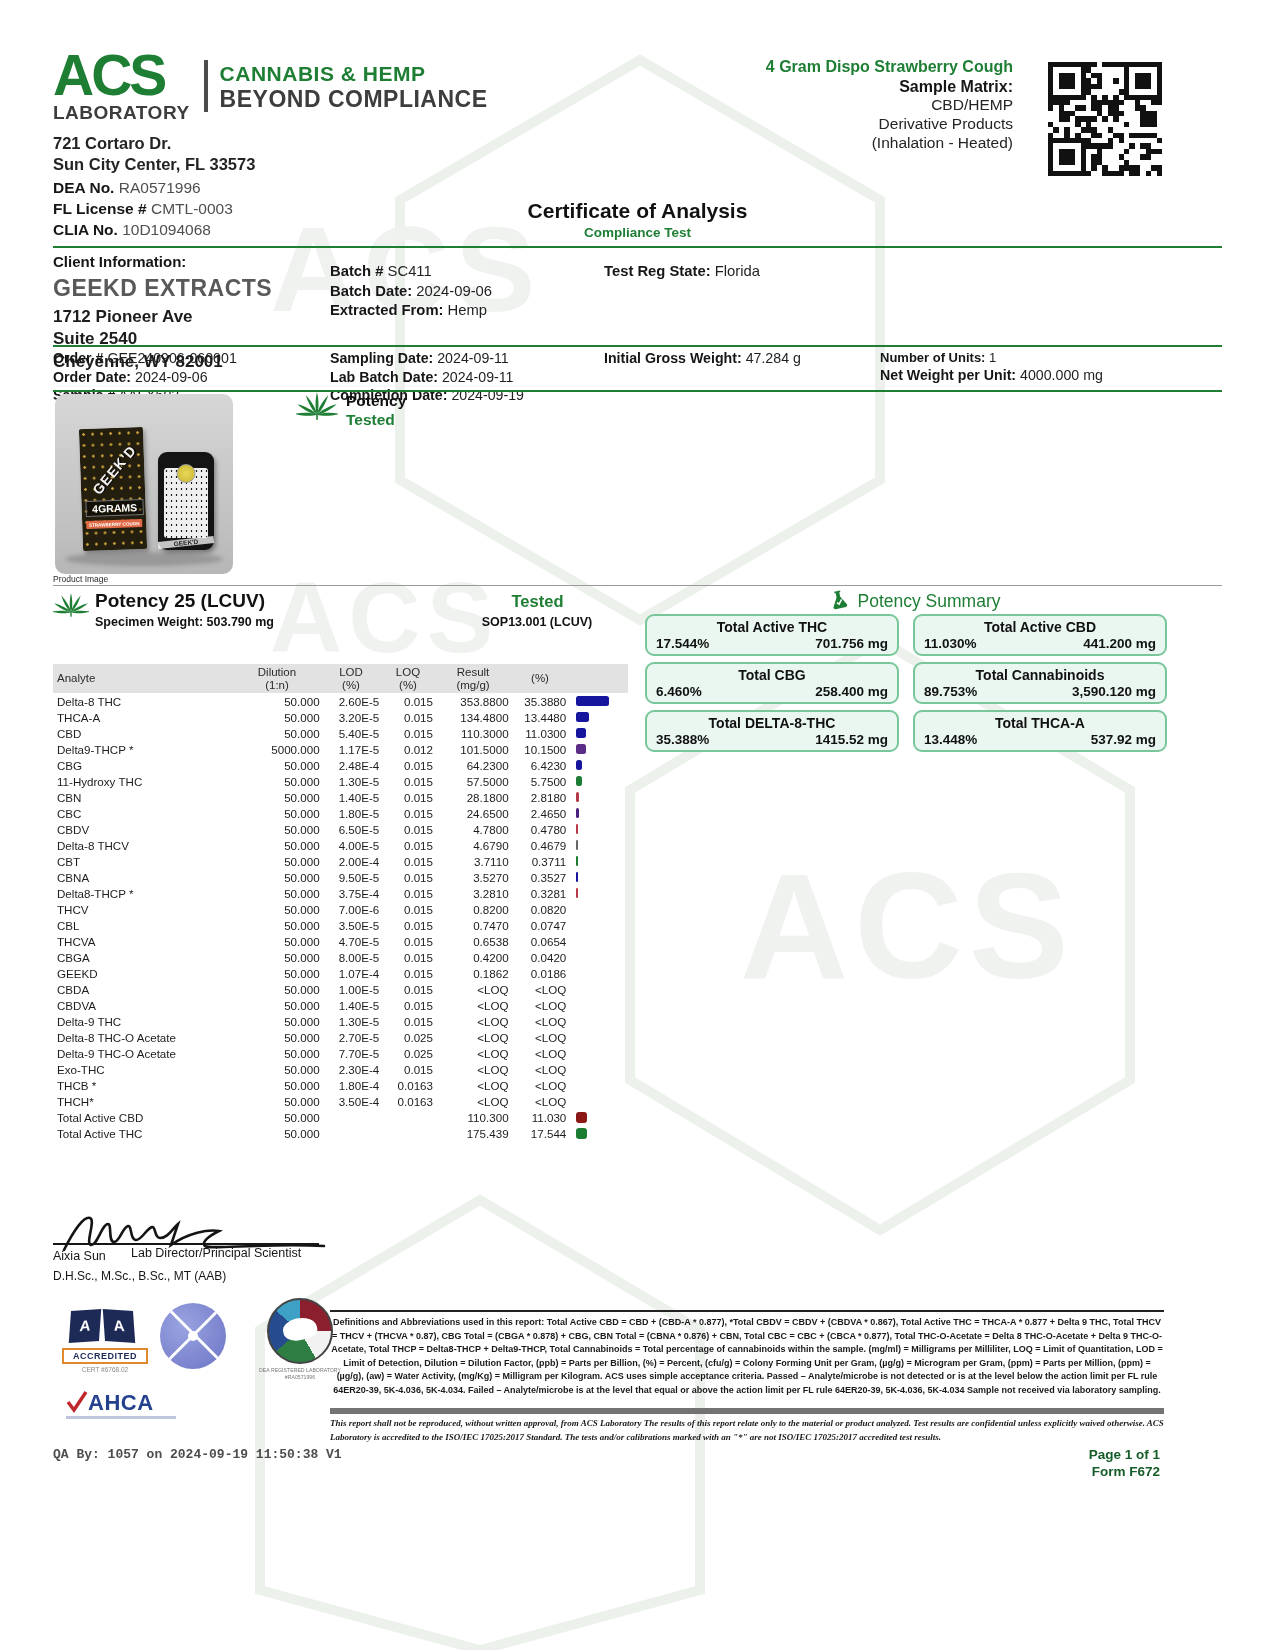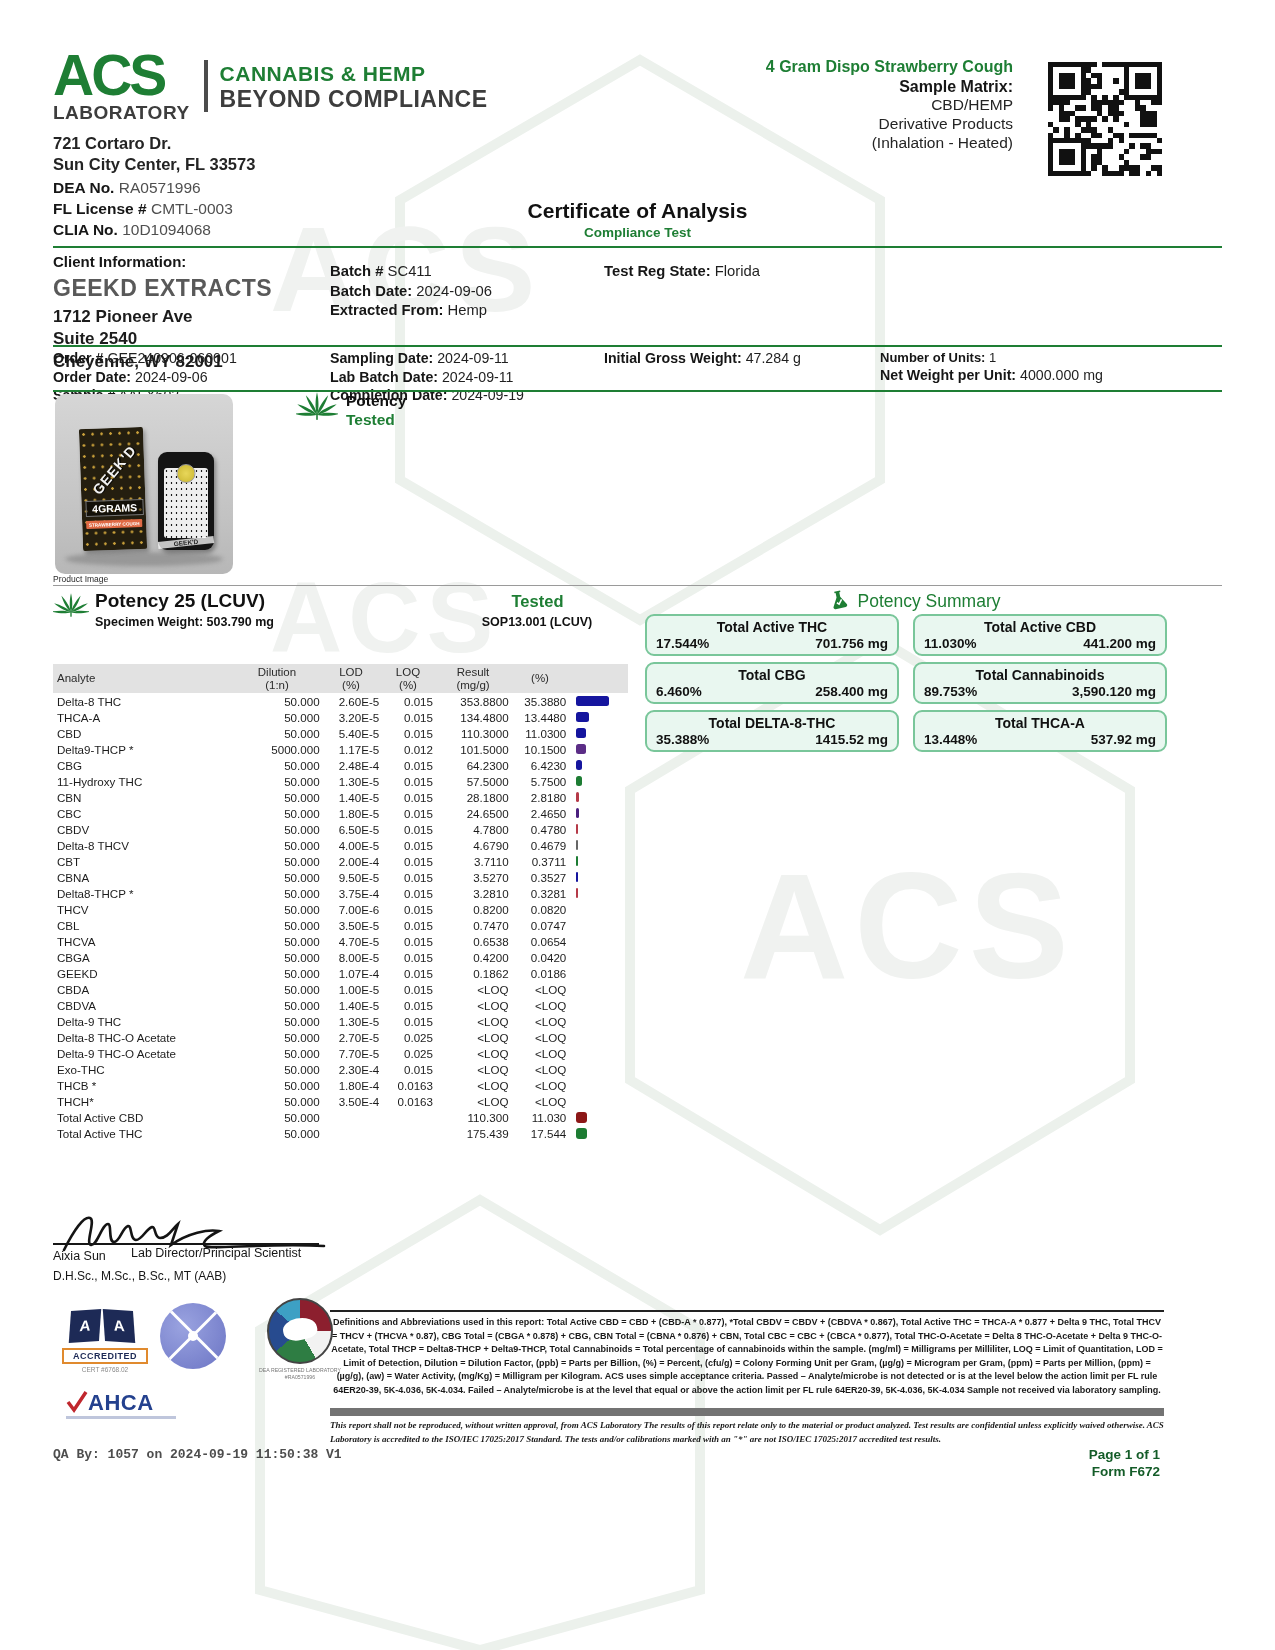--- a/index.html
+++ b/index.html
@@ -126,21 +126,21 @@
   .dea-circle .bird{position:absolute;left:14px;top:18px;width:34px;height:22px;background:#fff;border-radius:50% 60% 40% 50%;transform:rotate(-12deg);}
   .dea-cap{font-size:5.2px;color:#777;line-height:1.3;margin-top:3px;}
   .ahca{position:absolute;left:66px;top:1390px;width:110px;}
   .ahca-row{display:flex;align-items:flex-end;}
   .ahca-txt{font-size:22px;font-weight:800;color:#24418e;letter-spacing:.5px;line-height:1;}
   .ahca-rule{height:3px;background:#bfc6dc;margin-top:2px;}
 
   
   .defs{position:absolute;left:330px;top:1310px;width:834px;border-top:2px solid #222;padding-top:4px;
         font-size:9px;font-weight:bold;color:#191919;line-height:1.5;text-align:center;}
-  .disc{position:absolute;left:330px;top:1408px;width:834px;border-top:8px solid #737373;padding-top:3px;
+  .disc{position:absolute;left:330px;top:1408px;width:834px;border-top:6px solid #737373;padding-top:3px;
         font-size:9px;font-weight:bold;font-style:italic;color:#191919;line-height:1.55;font-family:"Liberation Serif",serif;}
 
   .qa-line{position:absolute;left:53px;top:1447px;font-family:"Liberation Mono",monospace;font-weight:bold;font-size:13px;color:#4d4d4d;}
   .pageno{position:absolute;right:115px;top:1447px;text-align:right;font-size:13.5px;font-weight:800;color:#145c28;line-height:1.25;}
 </style>
 </head>
 <body>
 
 <div class="page">
 

